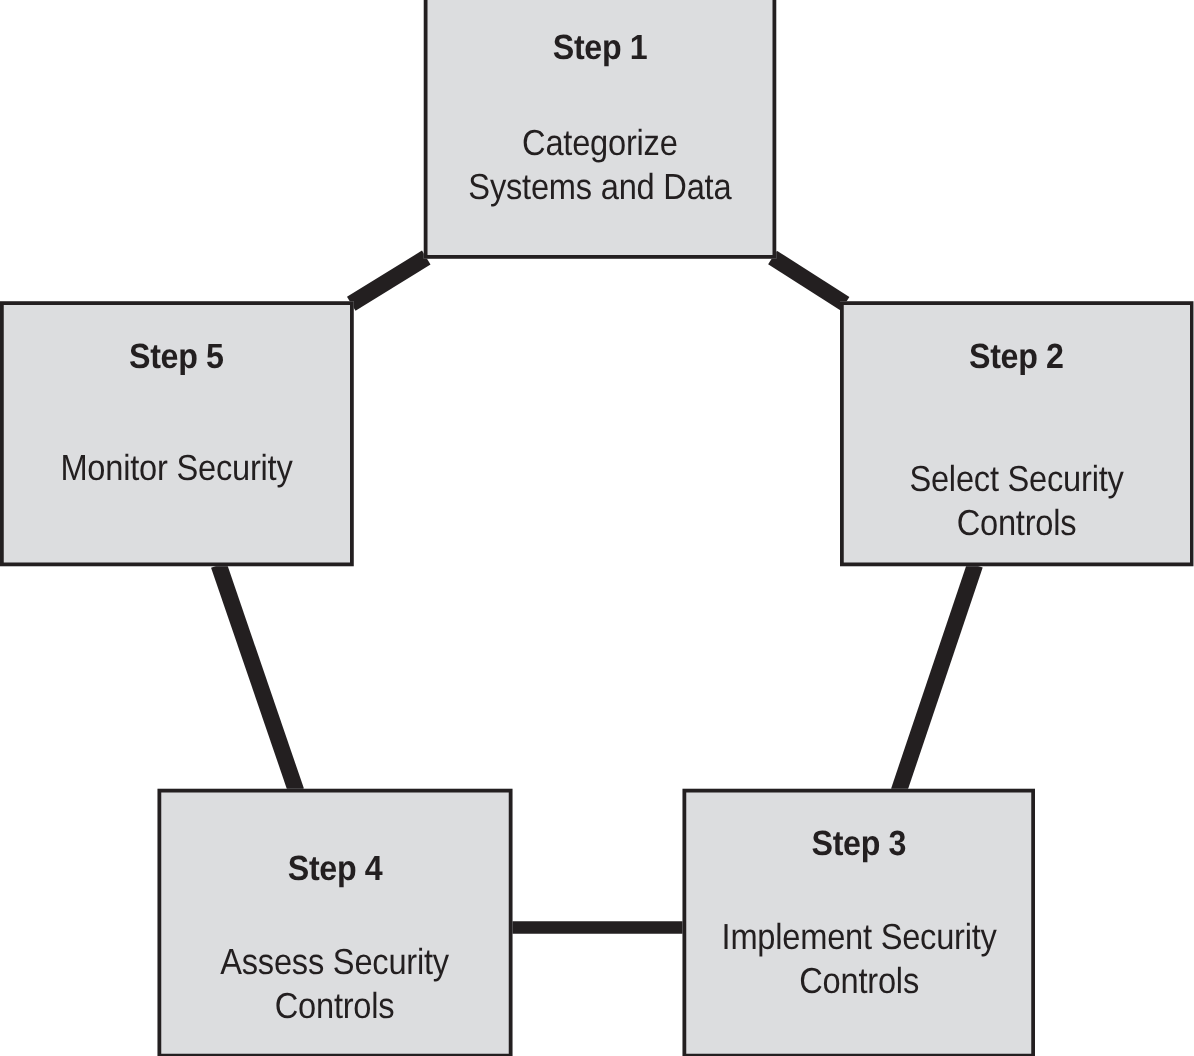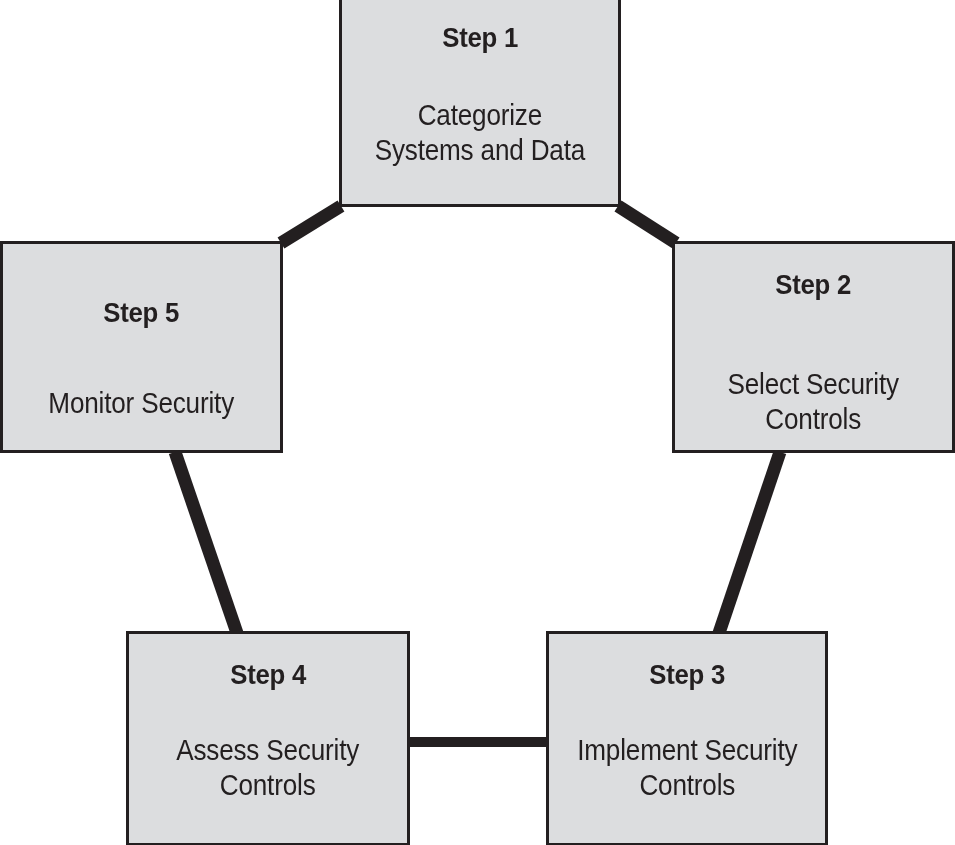--- a/index.html
+++ b/index.html
@@ -65,25 +65,25 @@
   #box-step-1 .step-desc  { margin-top: 44px; }
 
   #box-step-2 { left: 672px; top: 241px; width: 283px; height: 212px; gap: 24px; }
   #box-step-2 .step-title { margin-top: 26px; }
   #box-step-2 .step-desc  { margin-top: 42px; }
 
   #box-step-3 { left: 546px; top: 631px; width: 282px; height: 215px; }
   #box-step-3 .step-title { margin-top: 26px; }
   #box-step-3 .step-desc  { margin-top: 42px; }
 
-  #box-step-4 { left: 126px; top: 631px; width: 284px; height: 215px; }
+  #box-step-4 { left: 126px; top: 631px; width: 284px; height: 215px; justify-content: center; }
   #box-step-4 .step-title { margin-top: 26px; }
   #box-step-4 .step-desc  { margin-top: 42px; }
 
-  #box-step-5 { left: 0px;   top: 241px; width: 283px; height: 212px; justify-content: center; }
+  #box-step-5 { left: 0px;   top: 241px; width: 283px; height: 212px; }
   #box-step-5 .step-title { margin-top: 26px; }
   #box-step-5 .step-desc  { margin-top: 57px; }
 </style>
 </head>
 <body>
 
 <div id="diagram-canvas">
 
   <svg id="connector-layer" viewBox="0 0 955 845" width="955" height="845" xmlns="http://www.w3.org/2000/svg">
 

